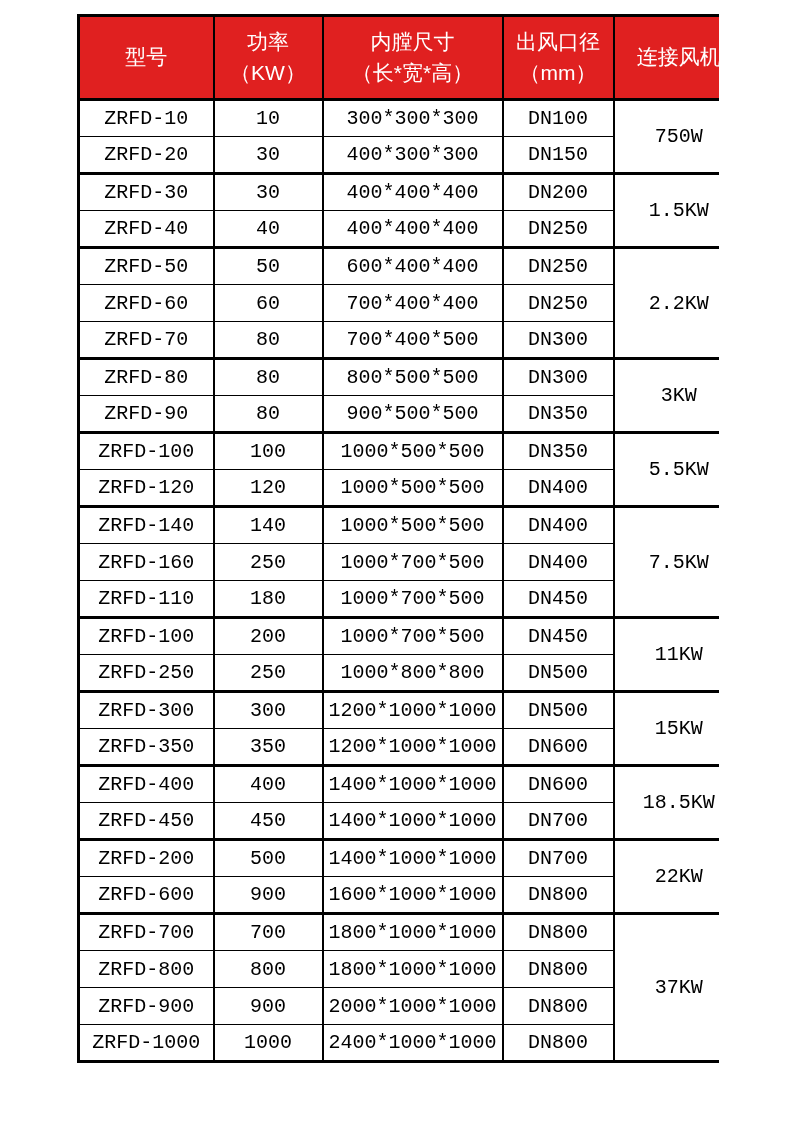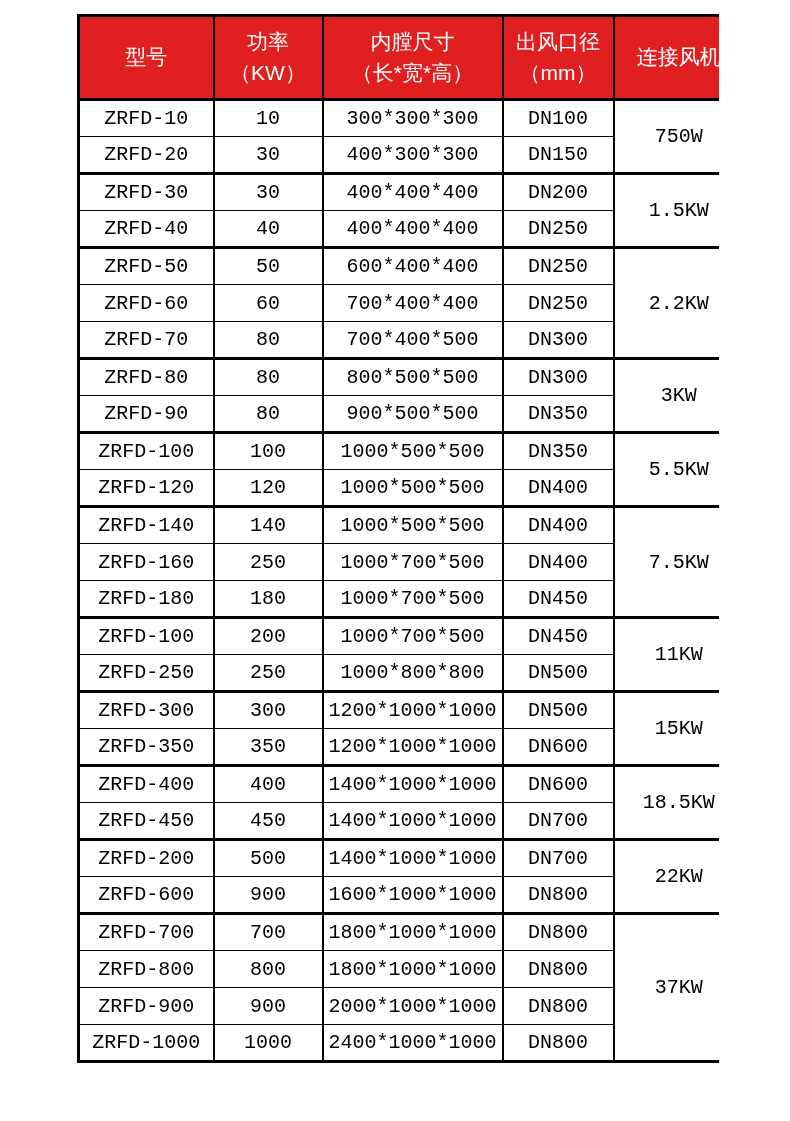--- a/index.html
+++ b/index.html
@@ -170,21 +170,21 @@
           <td>DN400</td>
           <td rowspan="3">7.5KW</td>
         </tr>
         <tr>
           <td>ZRFD-160</td>
           <td>250</td>
           <td>1000*700*500</td>
           <td>DN400</td>
         </tr>
         <tr>
-          <td>ZRFD-180</td>
+          <td>ZRFD-110</td>
           <td>180</td>
           <td>1000*700*500</td>
           <td>DN450</td>
         </tr>
         <tr class="group-start">
           <td>ZRFD-100</td>
           <td>200</td>
           <td>1000*700*500</td>
           <td>DN450</td>
           <td rowspan="2">11KW</td>

